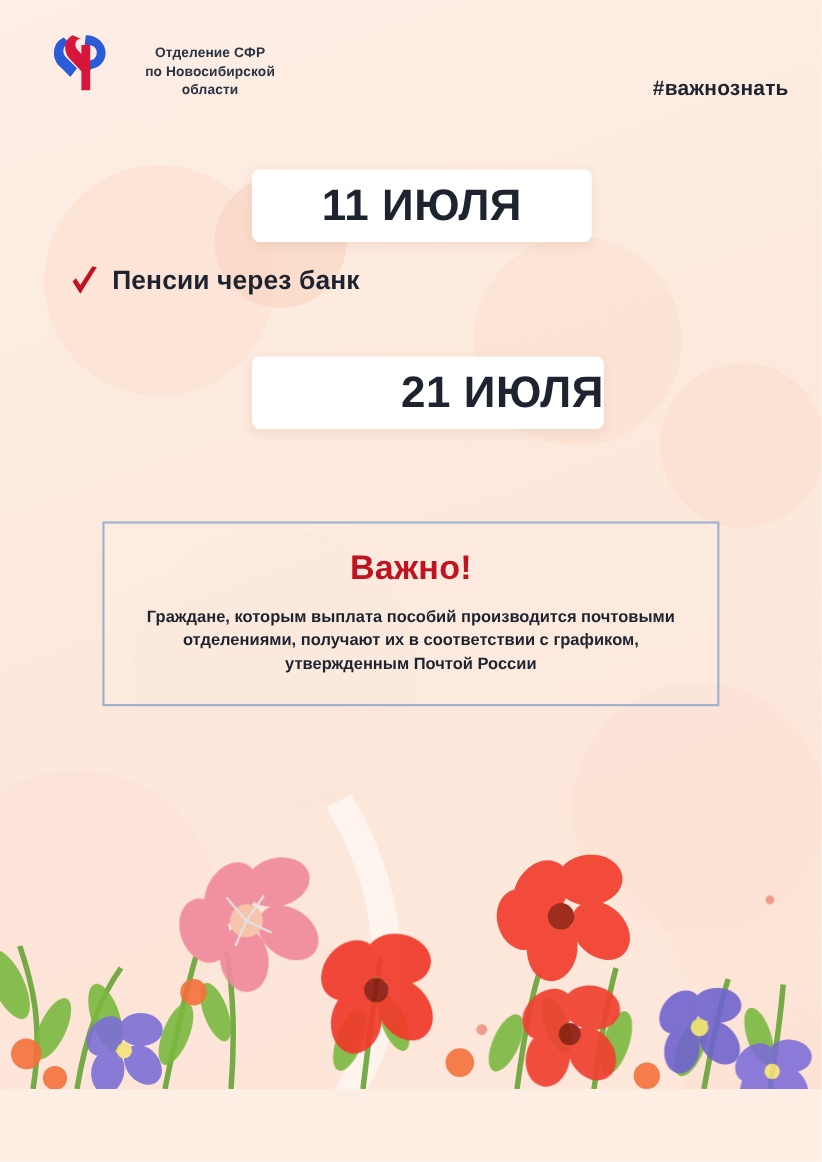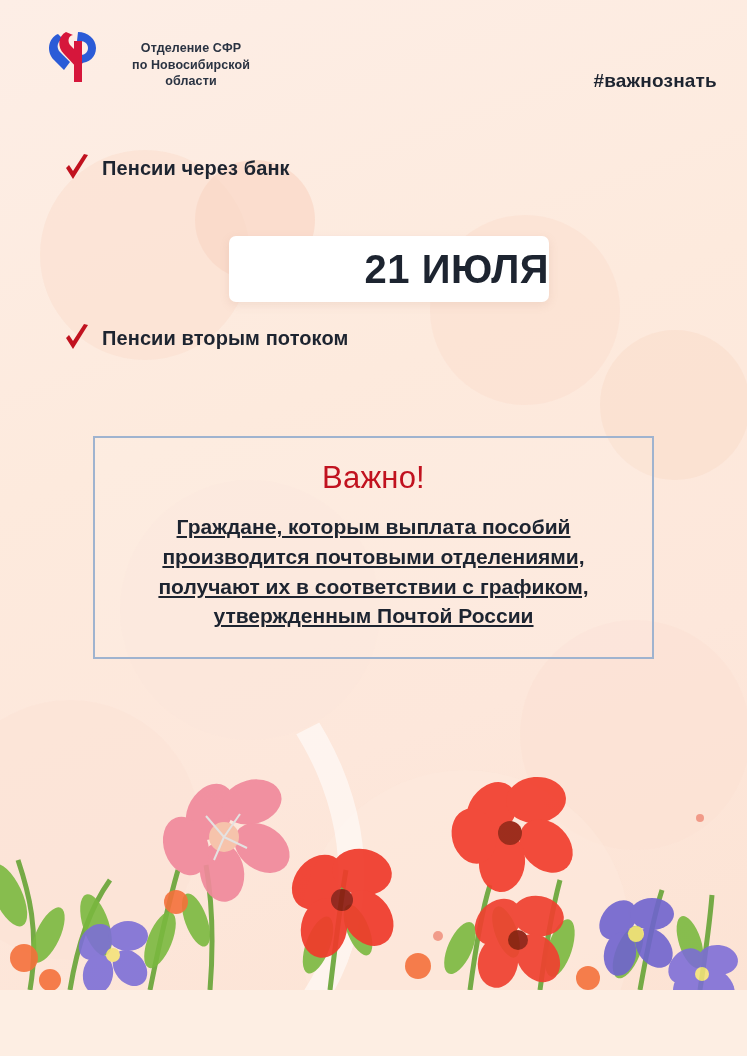--- a/index.html
+++ b/index.html
@@ -120,50 +120,49 @@
     align-items: center;
     margin: 22px 0 0 64px;
   }
   .check {
     flex: 0 0 auto;
     width: 26px;
     height: 28px;
     margin-right: 12px;
   }
   .line-row .label {
-    font-size: 20px;
+    font-size: 24px;
     font-weight: bold;
     color: #1d2430;
     letter-spacing: .1px;
   }
   .gap { height: 54px; }
 
   
   .important-box {
     position: relative;
     z-index: 5;
     margin: 84px 93px 0 93px;
     border: 2px solid #9fb3cf;
     padding: 22px 20px 26px 20px;
     text-align: center;
     background: rgba(255,255,255,.10);
   }
   .important-title {
     font-size: 31px;
-    font-weight: normal;
+    font-weight: bold;
     color: #c1121f;
     margin-bottom: 16px;
     letter-spacing: .2px;
   }
   .important-text {
-    font-size: 21px;
+    font-size: 15px;
     font-weight: bold;
     color: #1d2430;
     line-height: 1.42;
-    text-decoration: underline;
   }
 
   
   .flowers {
     position: absolute;
     left: 0;
     bottom: 0;
     width: 747px;
     height: 300px;
     z-index: 4;
@@ -196,41 +195,36 @@
       </svg>
     </div>
     <div class="org-name">Отделение  СФР
 по Новосибирской
 области</div>
     <div class="hashtag">#важнознать</div>
   </div>
 
   <div class="dates">
 
+    <div class="date-card card-1">
+      <span>11 ИЮЛЯ</span>
+    </div>
     <div class="line-row">
       <span class="check">
         <svg viewBox="0 0 26 28" width="26" height="28">
           <path d="M2 14 L9 25 L24 1 L20 0 L9 17 L5 11 Z" fill="#c1121f"></path>
         </svg>
       </span>
       <span class="label">Пенсии через банк</span>
     </div>
 
     <div class="gap"></div>
 
     <div class="date-card card-2">
       <span>21 ИЮЛЯ</span>
-    </div>
-    <div class="line-row">
-      <span class="check">
-        <svg viewBox="0 0 26 28" width="26" height="28">
-          <path d="M2 14 L9 25 L24 1 L20 0 L9 17 L5 11 Z" fill="#c1121f"></path>
-        </svg>
-      </span>
-      <span class="label">Пенсии вторым потоком</span>
     </div>
   </div>
 
   <div class="important-box">
     <div class="important-title">Важно!</div>
     <div class="important-text">Граждане, которым выплата пособий производится почтовыми отделениями, получают их в соответствии с графиком, утвержденным Почтой России</div>
   </div>
 
   <svg class="flowers" viewBox="0 0 747 300">
 

